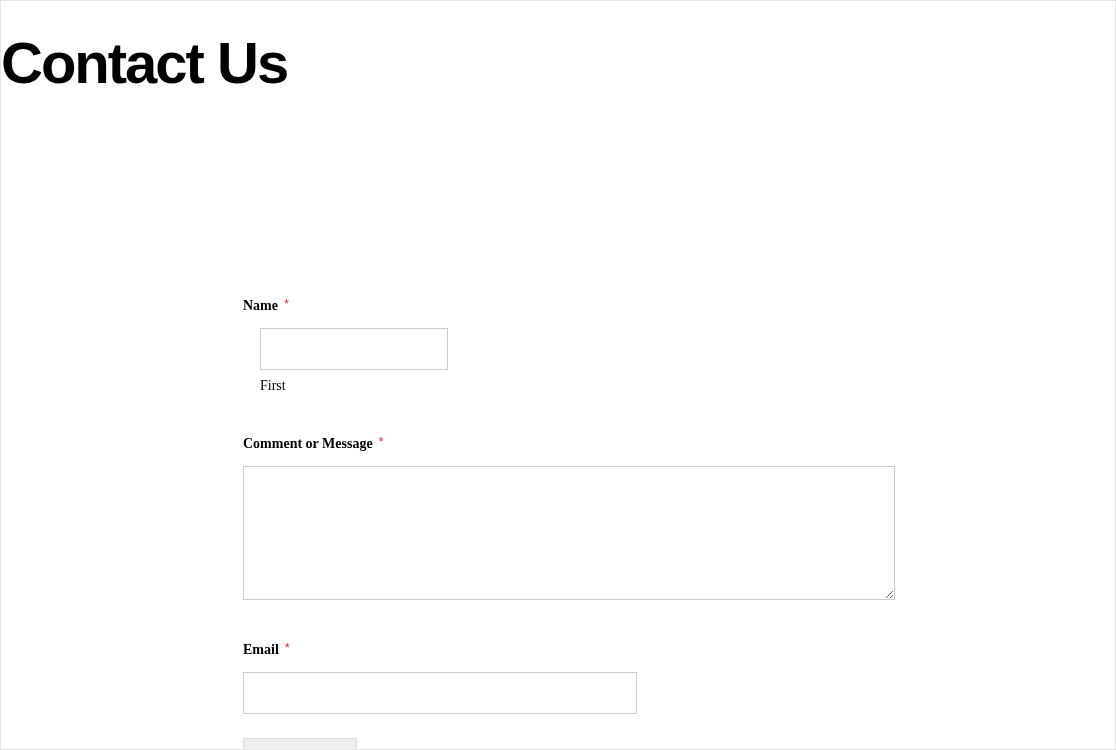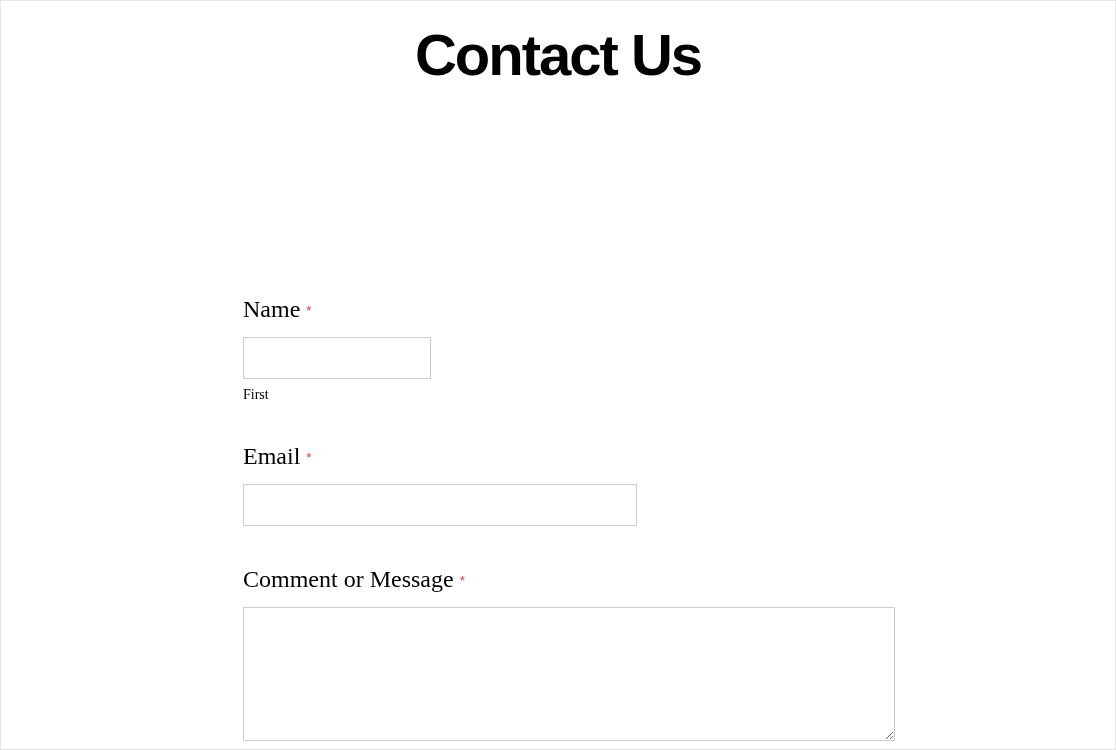--- a/index.html
+++ b/index.html
@@ -9,48 +9,49 @@
     border: 1px solid #e5e5e5;
     font-family: Georgia, "Times New Roman", serif;
     color: #000;
     position: relative;
   }
   .page-title {
     font-family: "Helvetica Neue", Helvetica, Arial, sans-serif;
     font-weight: 900;
     font-size: 58px;
     letter-spacing: -2px;
-    text-align: center;
-    margin-top: 20px;
+    text-align: left;
+    margin-top: 28px;
     color: #000;
   }
   .form {
     position: absolute;
     left: 242px;
     top: 295px;
     width: 652px;
   }
   .field-label {
     font-family: Georgia, "Times New Roman", serif;
-    font-weight: normal;
-    font-size: 24px;
+    font-weight: bold;
+    font-size: 14px;
     color: #000;
     display: inline;
   }
   .required {
     color: #d63638;
     font-size: 13px;
     font-family: Arial, sans-serif;
     vertical-align: 2px;
     margin-left: 2px;
   }
   .name-row {
     margin-top: 14px;
     display: flex;
     gap: 32px;
+    margin-left: 17px;
   }
   .name-col { width: 188px; }
   .text-input {
     width: 188px;
     height: 42px;
     border: 1px solid #ccc;
     background: #fff;
     font-size: 16px;
     padding: 0 8px;
     font-family: Georgia, serif;
@@ -110,26 +111,26 @@
     <span class="required">*</span>
     <div class="name-row">
       <div class="name-col">
         <input type="text" class="text-input" value="" style="">
         <div class="sublabel">First</div>
       </div>
     </div>
   </div>
 
   <div class="field-block">
+    <span class="field-label">Comment or Message</span>
+    <span class="required">*</span>
+    <textarea class="message-input" value="" style=""></textarea>
+  </div>
+
+  <div class="field-block">
     <span class="field-label">Email</span>
     <span class="required">*</span>
     <input type="text" class="email-input" value="" style="">
-  </div>
-
-  <div class="field-block">
-    <span class="field-label">Comment or Message</span>
-    <span class="required">*</span>
-    <textarea class="message-input" value="" style=""></textarea>
   </div>
 
   <button class="submit-btn">Submit</button>
 
 </div>
 
 </body></html>

